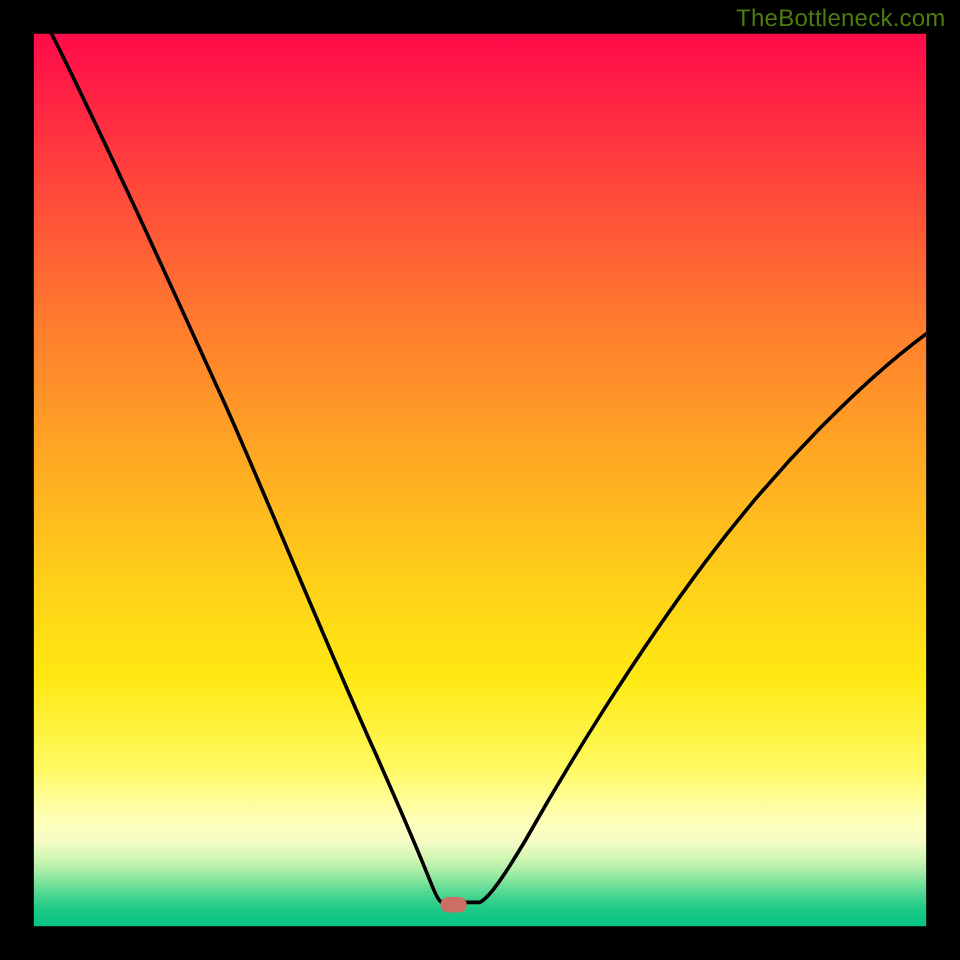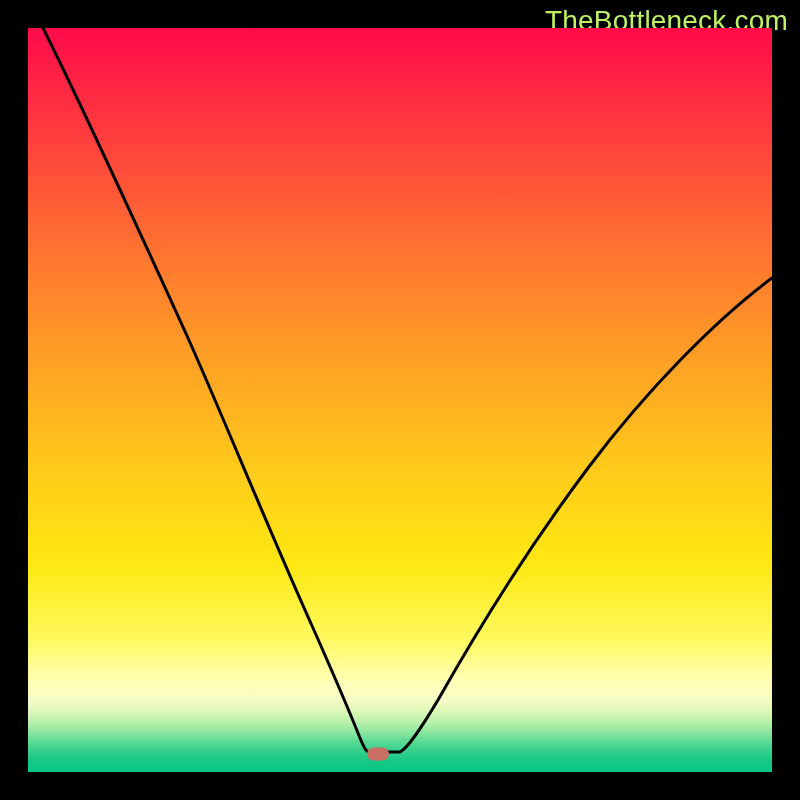--- a/index.html
+++ b/index.html
@@ -60,22 +60,22 @@
     width: 22px;
     height: 13px;
     border-radius: 7px;
     background: #cb6e63;
     transform: translate(-50%, -50%);
   }
   .watermark {
     position: absolute;
     top: 5px;
     right: 12px;
-    color: #bef264;
-    font-size: 28px;
+    color: #4d7c0f;
+    font-size: 20px;
     font-weight: 500;
     letter-spacing: 0.2px;
     white-space: nowrap;
   }
 </style>
 </head>
 <body>
 
 <div class="frame">
 

